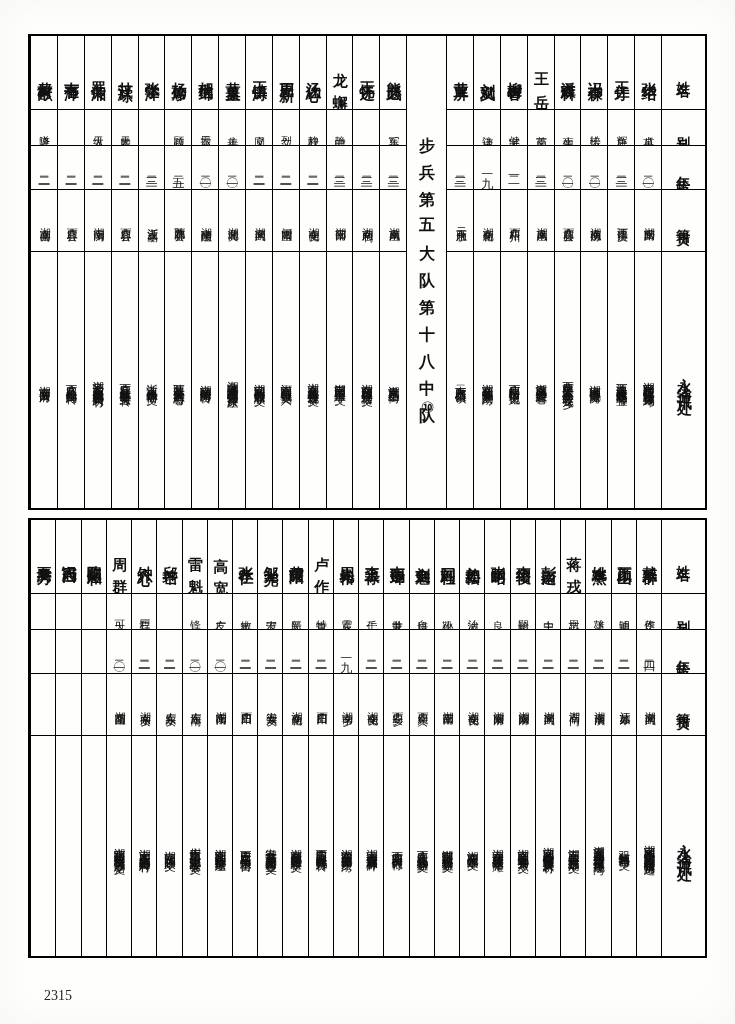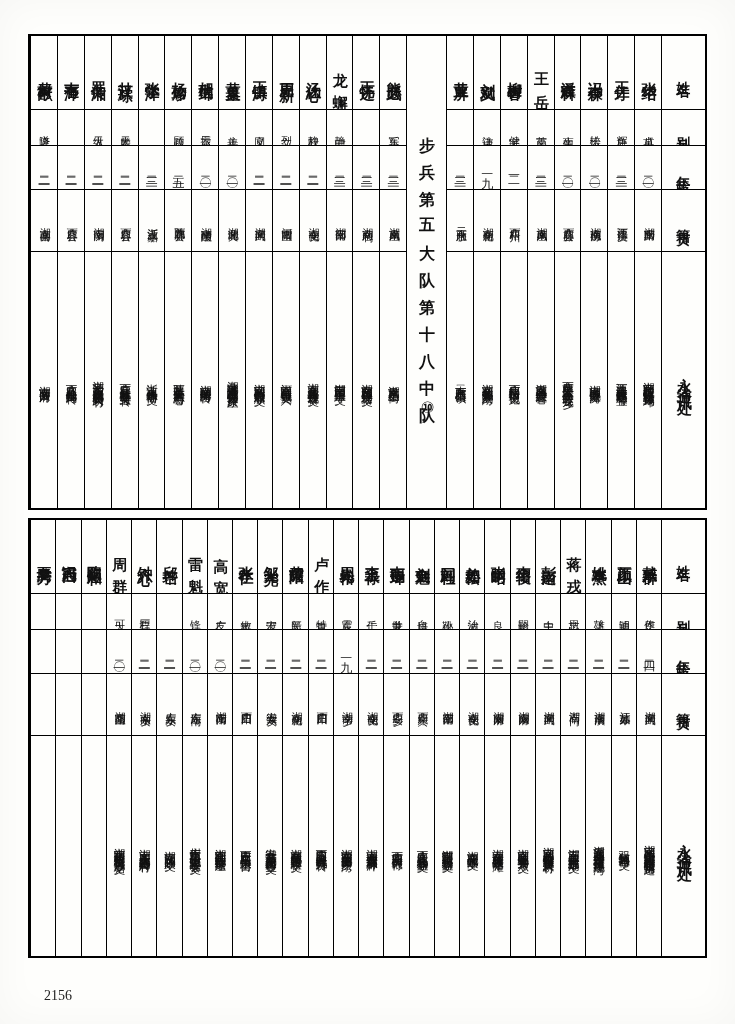--- a/index.html
+++ b/index.html
@@ -927,15 +927,15 @@
           <div class="v v-age"></div>
         </div>
         <div class="cell r-native">
           <div class="v v-native"></div>
         </div>
         <div class="cell r-addr">
           <div class="v v-addr"></div>
         </div>
       </div>
     </div>
-  <div class="pagenum">2156</div>
+  <div class="pagenum">2315</div>
   <div class="edge"></div>
 </div>
 
 </body></html>

